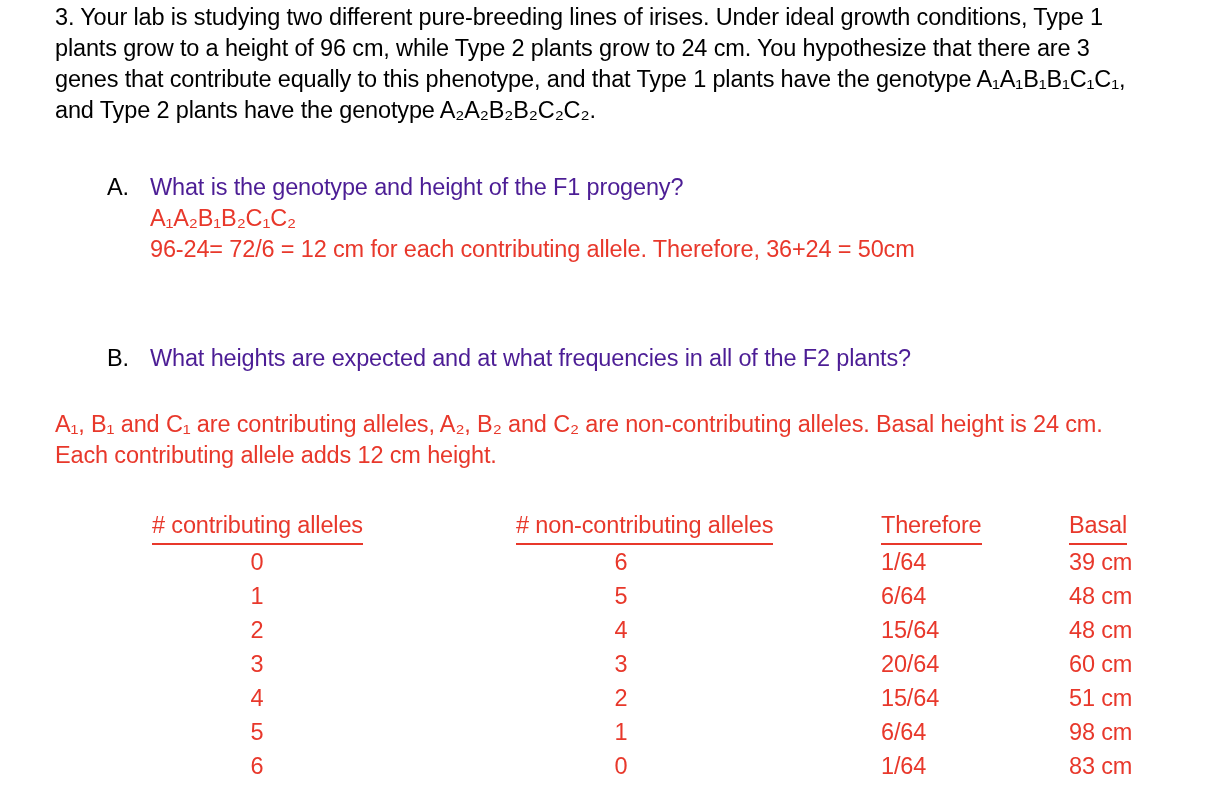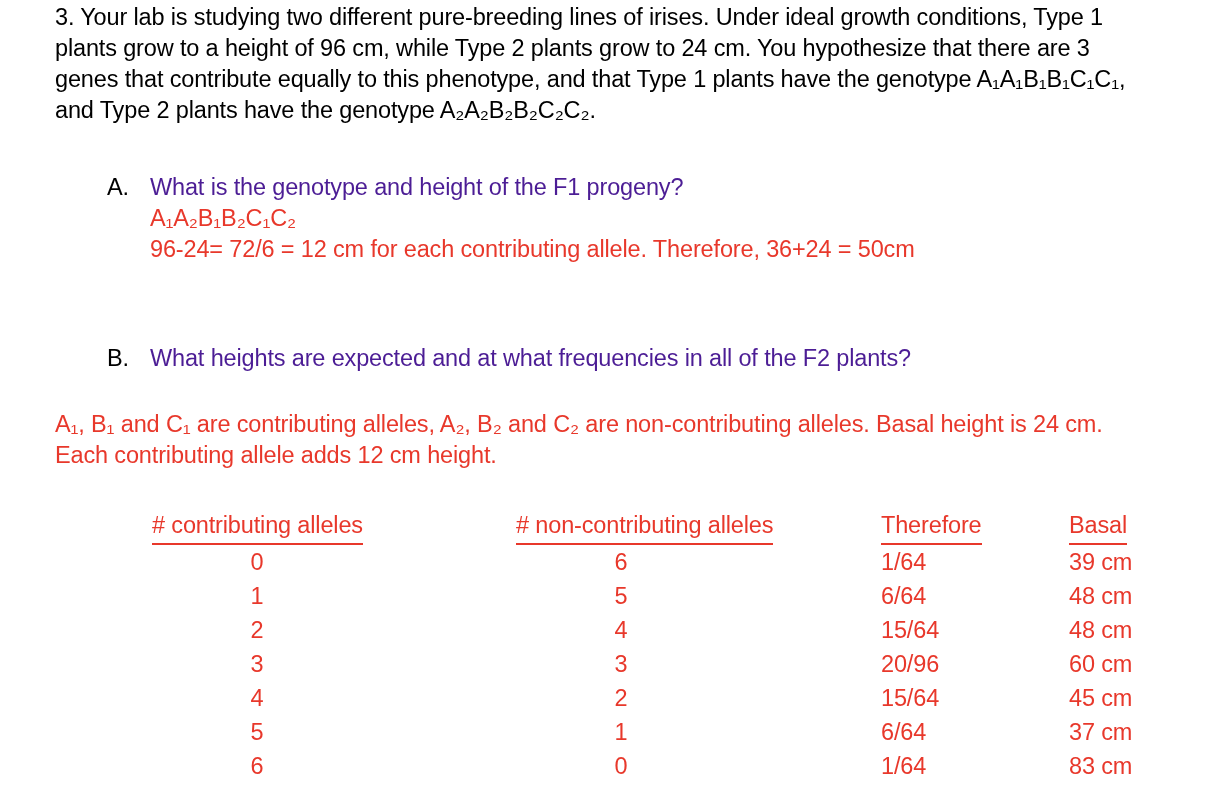--- a/index.html
+++ b/index.html
@@ -192,42 +192,42 @@
         <td class="c-left">15/64</td>
         <td class="c-left">48 cm</td>
       </tr>
       <tr>
         <td class="c-left">
             <span class="cell-count">3</span>
           </td>
         <td class="c-left">
             <span class="cell-count">3</span>
           </td>
-        <td class="c-left">20/96</td>
+        <td class="c-left">20/64</td>
         <td class="c-left">60 cm</td>
       </tr>
       <tr>
         <td class="c-left">
             <span class="cell-count">4</span>
           </td>
         <td class="c-left">
             <span class="cell-count">2</span>
           </td>
         <td class="c-left">15/64</td>
-        <td class="c-left">45 cm</td>
+        <td class="c-left">51 cm</td>
       </tr>
       <tr>
         <td class="c-left">
             <span class="cell-count">5</span>
           </td>
         <td class="c-left">
             <span class="cell-count">1</span>
           </td>
         <td class="c-left">6/64</td>
-        <td class="c-left">37 cm</td>
+        <td class="c-left">98 cm</td>
       </tr>
       <tr>
         <td class="c-left">
             <span class="cell-count">6</span>
           </td>
         <td class="c-left">
             <span class="cell-count">0</span>
           </td>
         <td class="c-left">1/64</td>
         <td class="c-left">83 cm</td>

